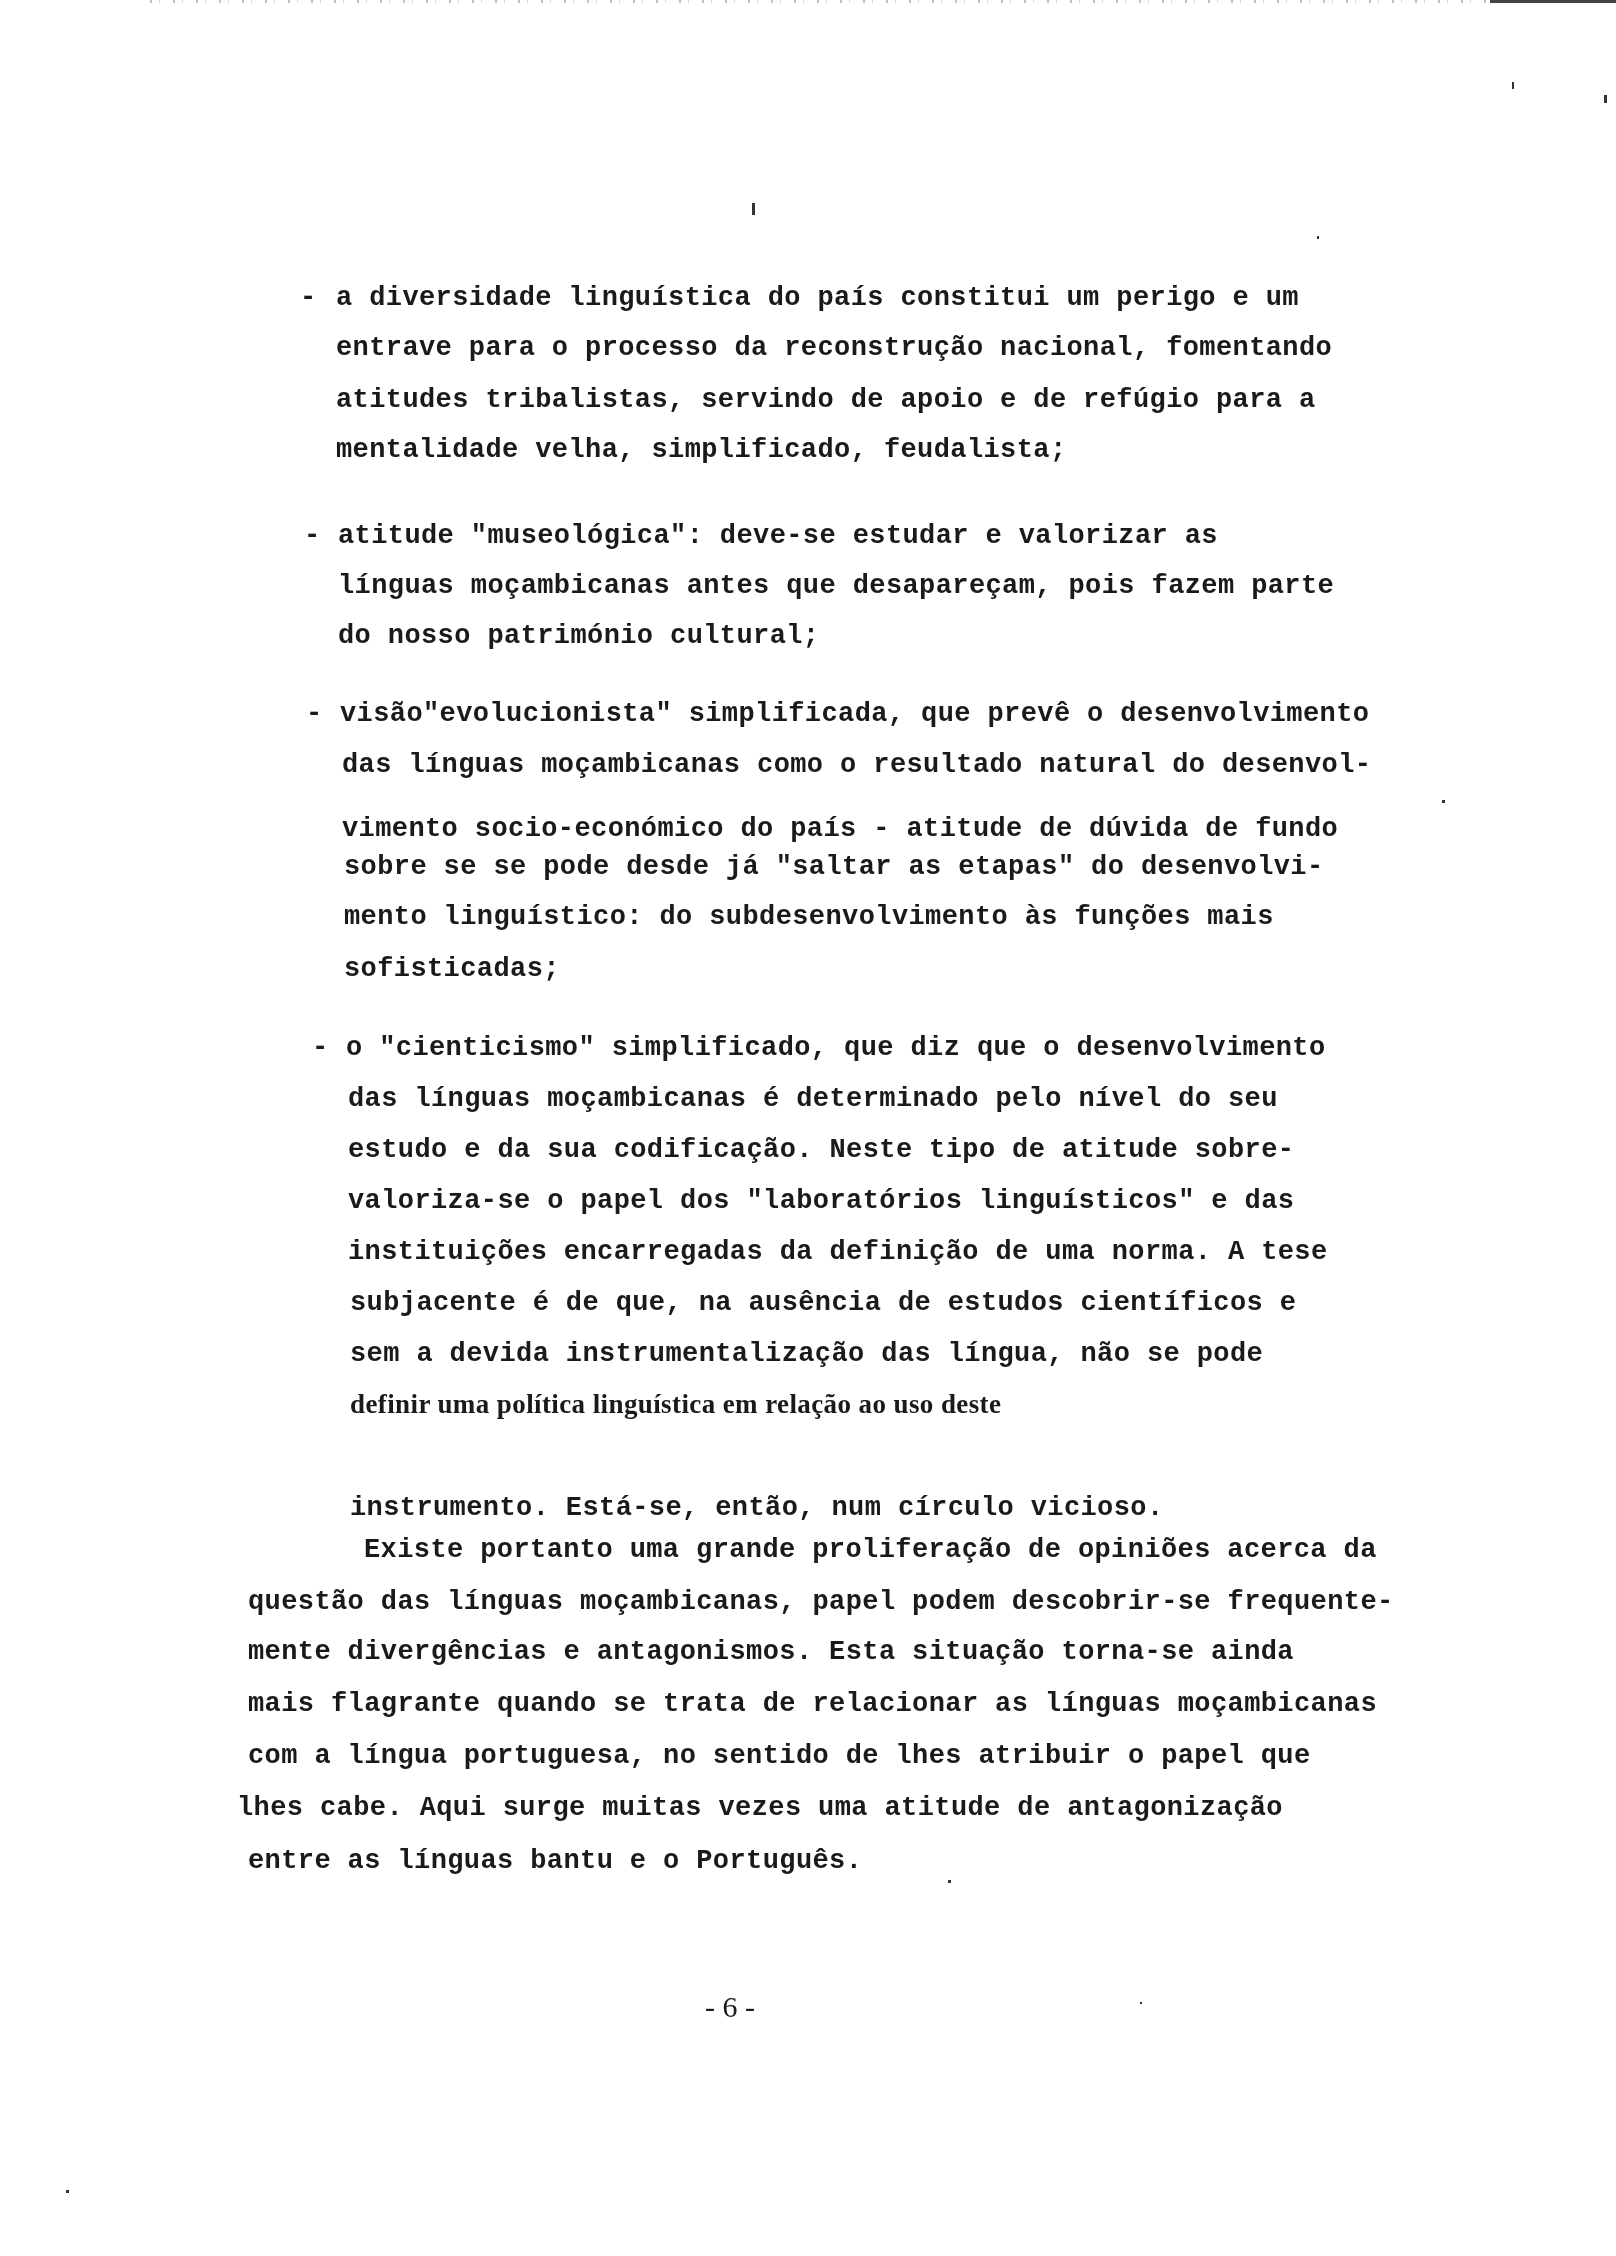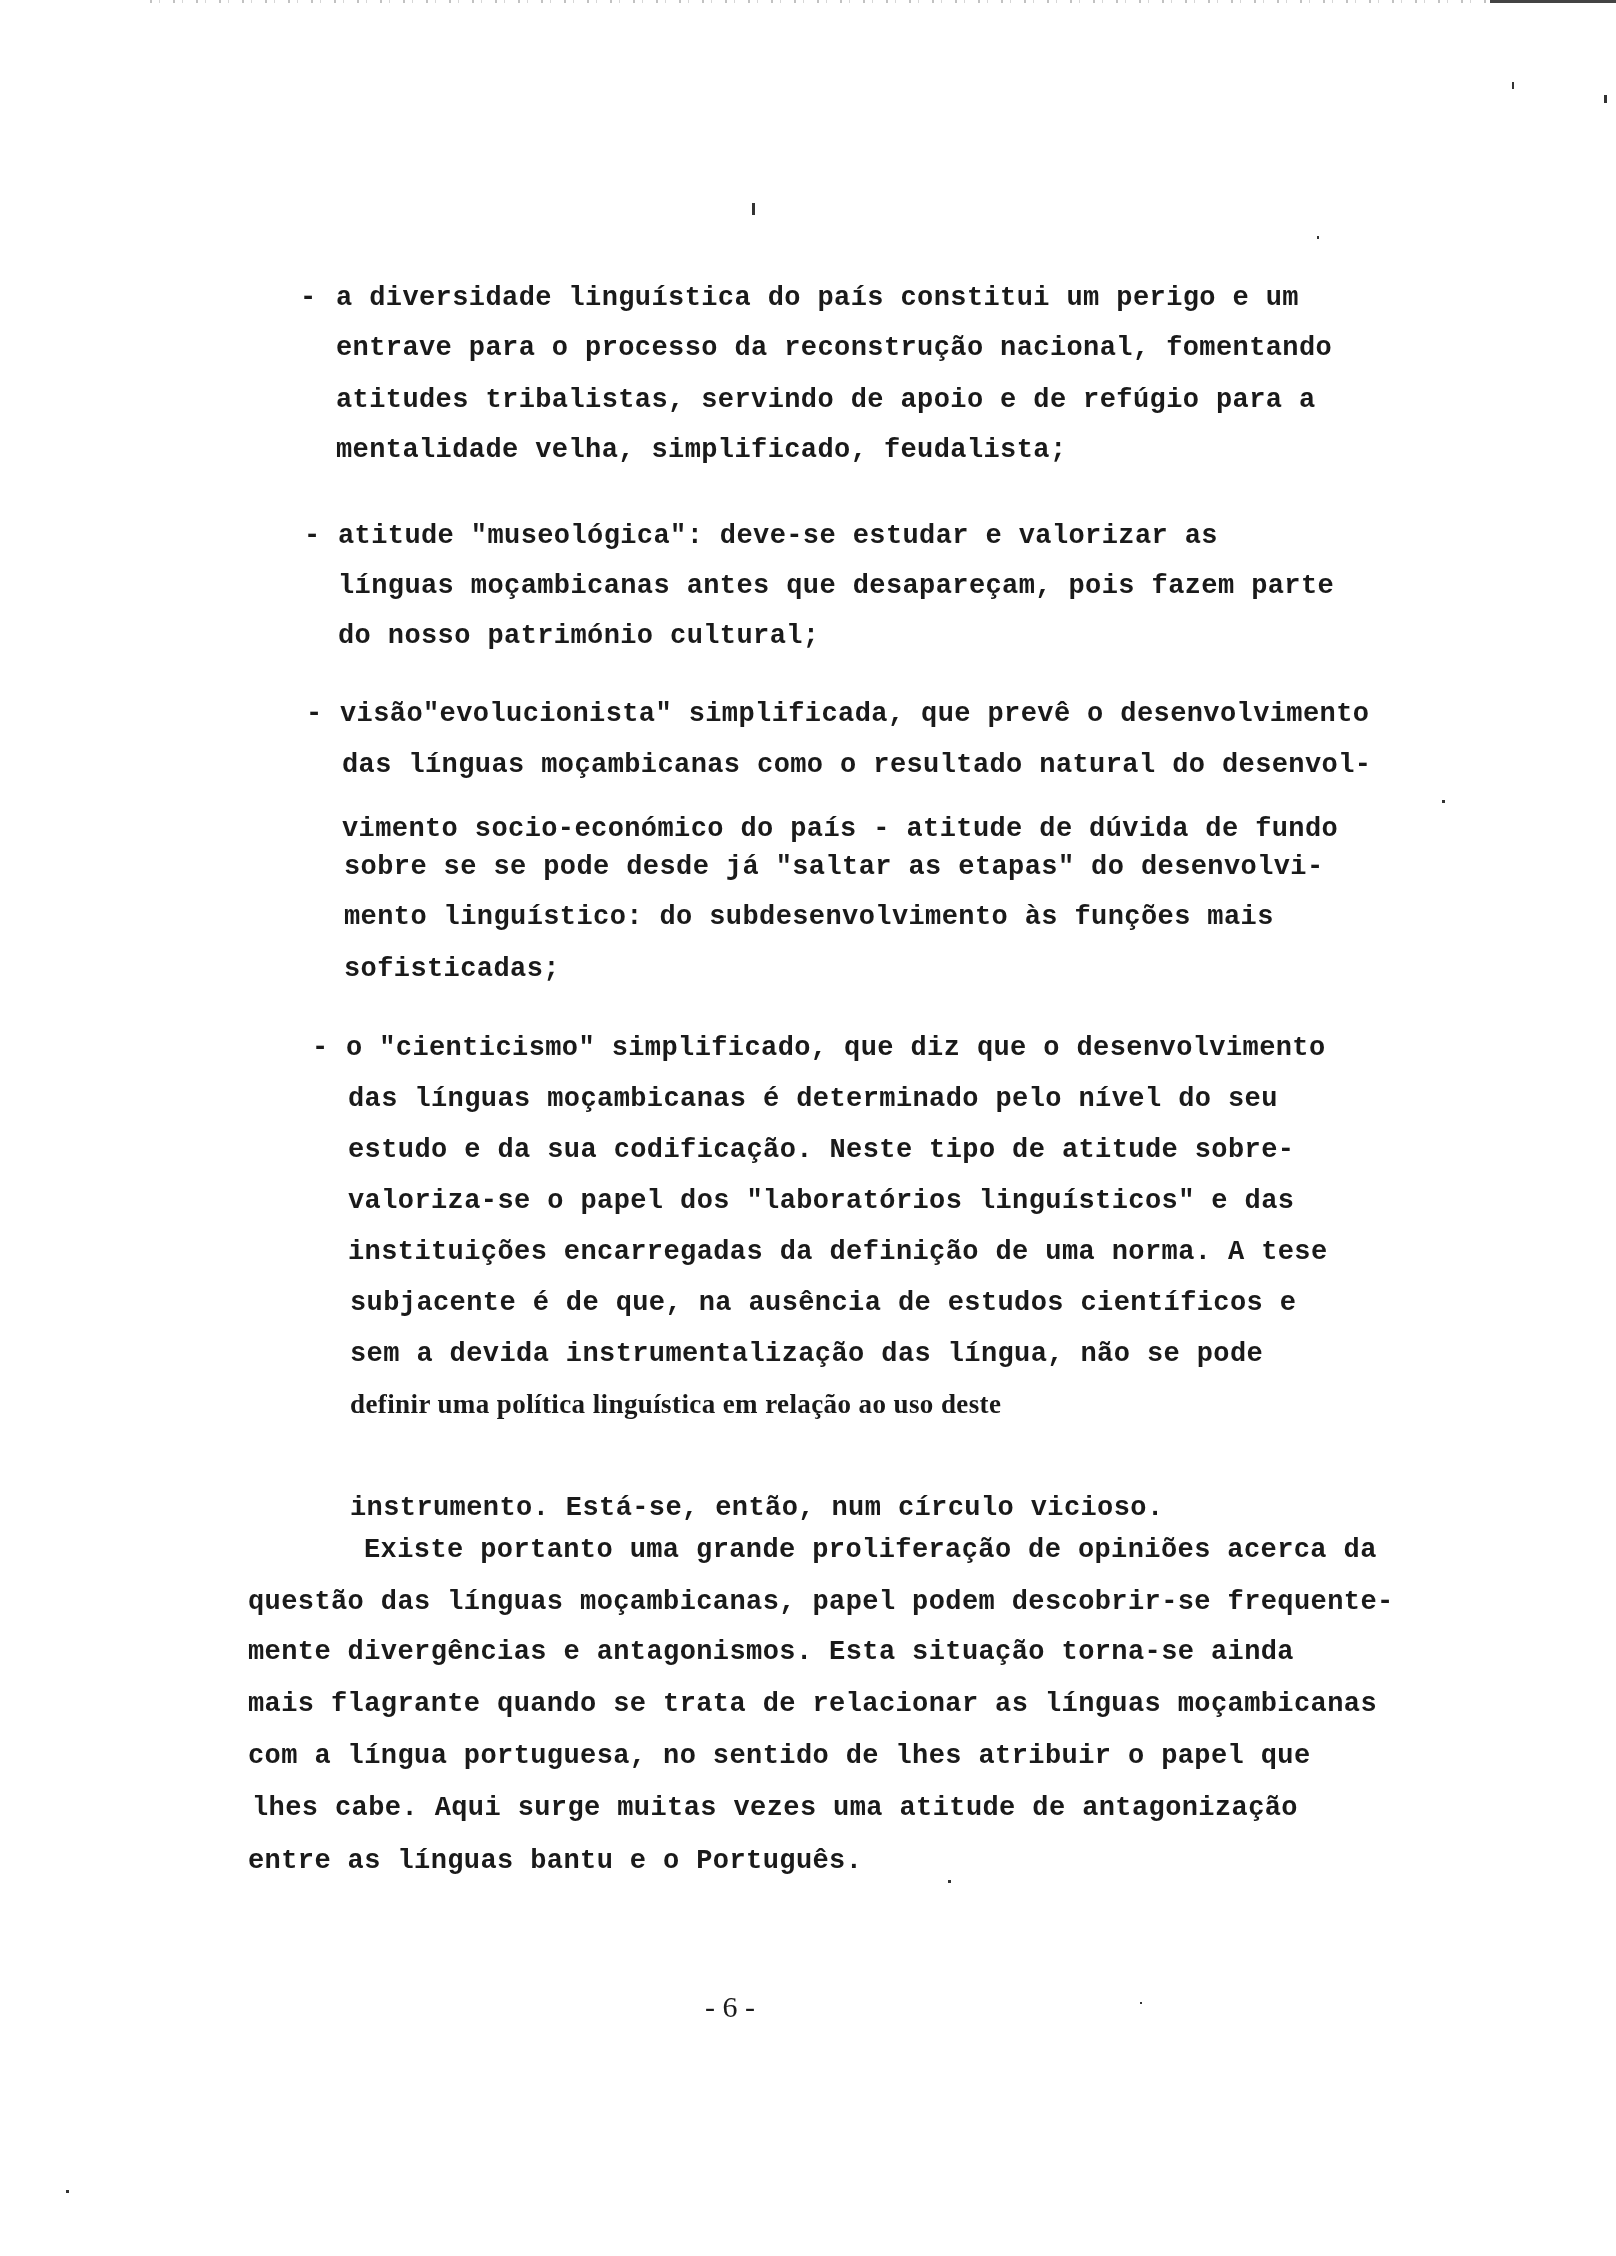--- a/index.html
+++ b/index.html
@@ -117,21 +117,21 @@
     <div class="line" style="left:350px; top:1388px;font-family:Liberation Serif, serif;">definir uma política linguística em relação ao uso deste</div>
     <div class="line" style="left:350px; top:1492px;">instrumento. Está-se, então, num círculo vicioso.</div>
   </div>
 
   <div>
     <div class="line" style="left:316px; top:1534px;margin-left:48px;">Existe portanto uma grande proliferação de opiniões acerca da</div>
     <div class="line" style="left:248px; top:1586px;">questão das línguas moçambicanas, papel podem descobrir-se frequente-</div>
     <div class="line" style="left:248px; top:1636px;">mente divergências e antagonismos. Esta situação torna-se ainda</div>
     <div class="line" style="left:248px; top:1688px;">mais flagrante quando se trata de relacionar as línguas moçambicanas</div>
     <div class="line" style="left:248px; top:1740px;">com a língua portuguesa, no sentido de lhes atribuir o papel que</div>
-    <div class="line" style="left:252px; top:1792px;">lhes cabe. Aqui surge muitas vezes uma atitude de antagonização</div>
+    <div class="line" style="left:237px; top:1792px;">lhes cabe. Aqui surge muitas vezes uma atitude de antagonização</div>
     <div class="line" style="left:248px; top:1845px;">entre as línguas bantu e o Português.</div>
   </div>
 
   <div class="page-number">- 6 -</div>
 
   <span class="speck" style="left:752px; top:203px; width:3px; height:12px;"></span>
   <span class="speck" style="left:1512px; top:82px; width:2px; height:7px;"></span>
   <span class="speck" style="left:1604px; top:95px; width:3px; height:8px;"></span>
   <span class="speck" style="left:1317px; top:236px; width:2px; height:3px;"></span>
   <span class="speck" style="left:948px; top:1880px; width:3px; height:3px;"></span>

